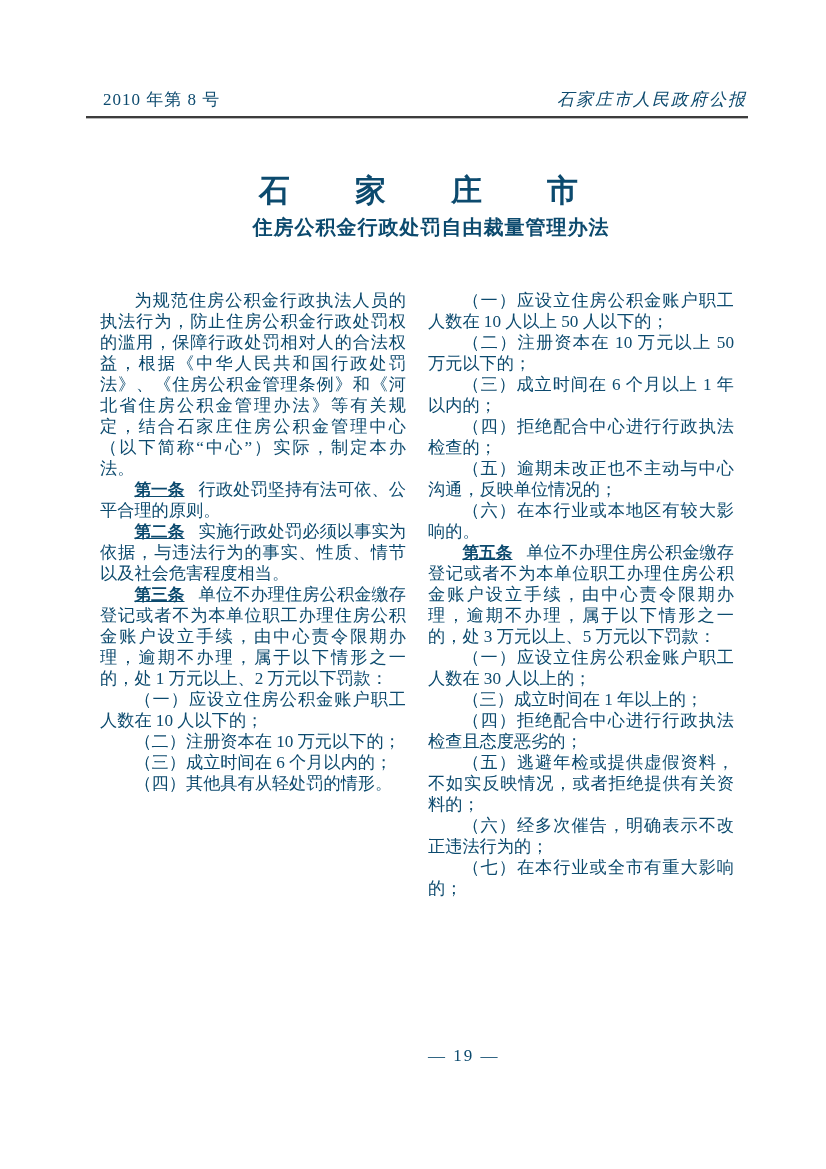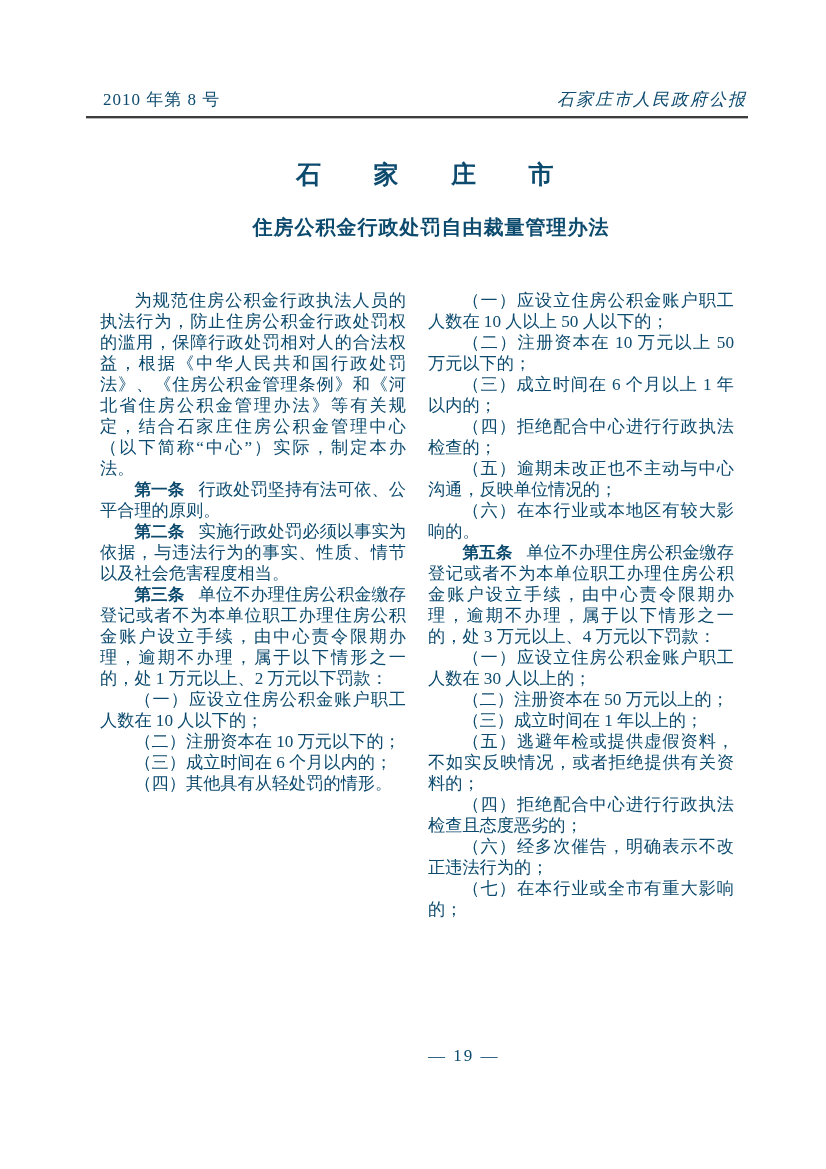--- a/index.html
+++ b/index.html
@@ -32,27 +32,27 @@
     position: absolute;
     top: 116px;
     left: 86px;
     width: 662px;
     height: 2px;
     background: #3d3d3d;
     border-bottom: 1px solid #b8b8b8;
   }
   .title-city {
     position: absolute;
-    top: 158px;
+    top: 170px;
     left: 100px;
     width: 634px;
     margin: 34px 0 0 34px;
     margin-top: 0;
     text-align: center;
-    font-size: 25px;
+    font-size: 31px;
     font-weight: 700;
     letter-spacing: 2.1em;
     white-space: nowrap;
   }
   .title-main {
     position: absolute;
     top: 214px;
     left: 100px;
     width: 634px;
     margin: 0 0 0 14px;
@@ -74,20 +74,21 @@
   .col-right { left: 428px; }
   .col p {
     margin: 0;
     text-indent: 2em;
   }
   .clause-lead {
     font-weight: 700;
     font-family: "Liberation Sans", sans-serif;
     font-size: 16.6px;
     margin-right: 0.85em;
+    text-decoration: underline;
   }
   .page-number {
     position: absolute;
     top: 1046px;
     left: 428px;
     width: 306px;
     padding-right: 10px;
     box-sizing: border-box;
     text-align: left;
     font-size: 17px;
@@ -120,25 +121,24 @@
     <p>（四）其他具有从轻处罚的情形。</p>
   </div>
 
   <div class="col col-right">
     <p>（一）应设立住房公积金账户职工人数在 10 人以上 50 人以下的；</p>
     <p>（二）注册资本在 10 万元以上 50 万元以下的；</p>
     <p>（三）成立时间在 6 个月以上 1 年以内的；</p>
     <p>（四）拒绝配合中心进行行政执法检查的；</p>
     <p>（五）逾期未改正也不主动与中心沟通，反映单位情况的；</p>
     <p>（六）在本行业或本地区有较大影响的。</p>
-    <p><span class="clause-lead">第五条</span><span>单位不办理住房公积金缴存登记或者不为本单位职工办理住房公积金账户设立手续，由中心责令限期办理，逾期不办理，属于以下情形之一的，处 3 万元以上、4 万元以下罚款：</span></p>
+    <p><span class="clause-lead">第五条</span><span>单位不办理住房公积金缴存登记或者不为本单位职工办理住房公积金账户设立手续，由中心责令限期办理，逾期不办理，属于以下情形之一的，处 3 万元以上、5 万元以下罚款：</span></p>
     <p>（一）应设立住房公积金账户职工人数在 30 人以上的；</p>
-    <p>（二）注册资本在 50 万元以上的；</p>
     <p>（三）成立时间在 1 年以上的；</p>
+    <p>（四）拒绝配合中心进行行政执法检查且态度恶劣的；</p>
     <p>（五）逃避年检或提供虚假资料，不如实反映情况，或者拒绝提供有关资料的；</p>
-    <p>（四）拒绝配合中心进行行政执法检查且态度恶劣的；</p>
     <p>（六）经多次催告，明确表示不改正违法行为的；</p>
     <p>（七）在本行业或全市有重大影响的；</p>
   </div>
 
   <div class="page-number">— 19 —</div>
 
 </div>
 
 </body></html>

